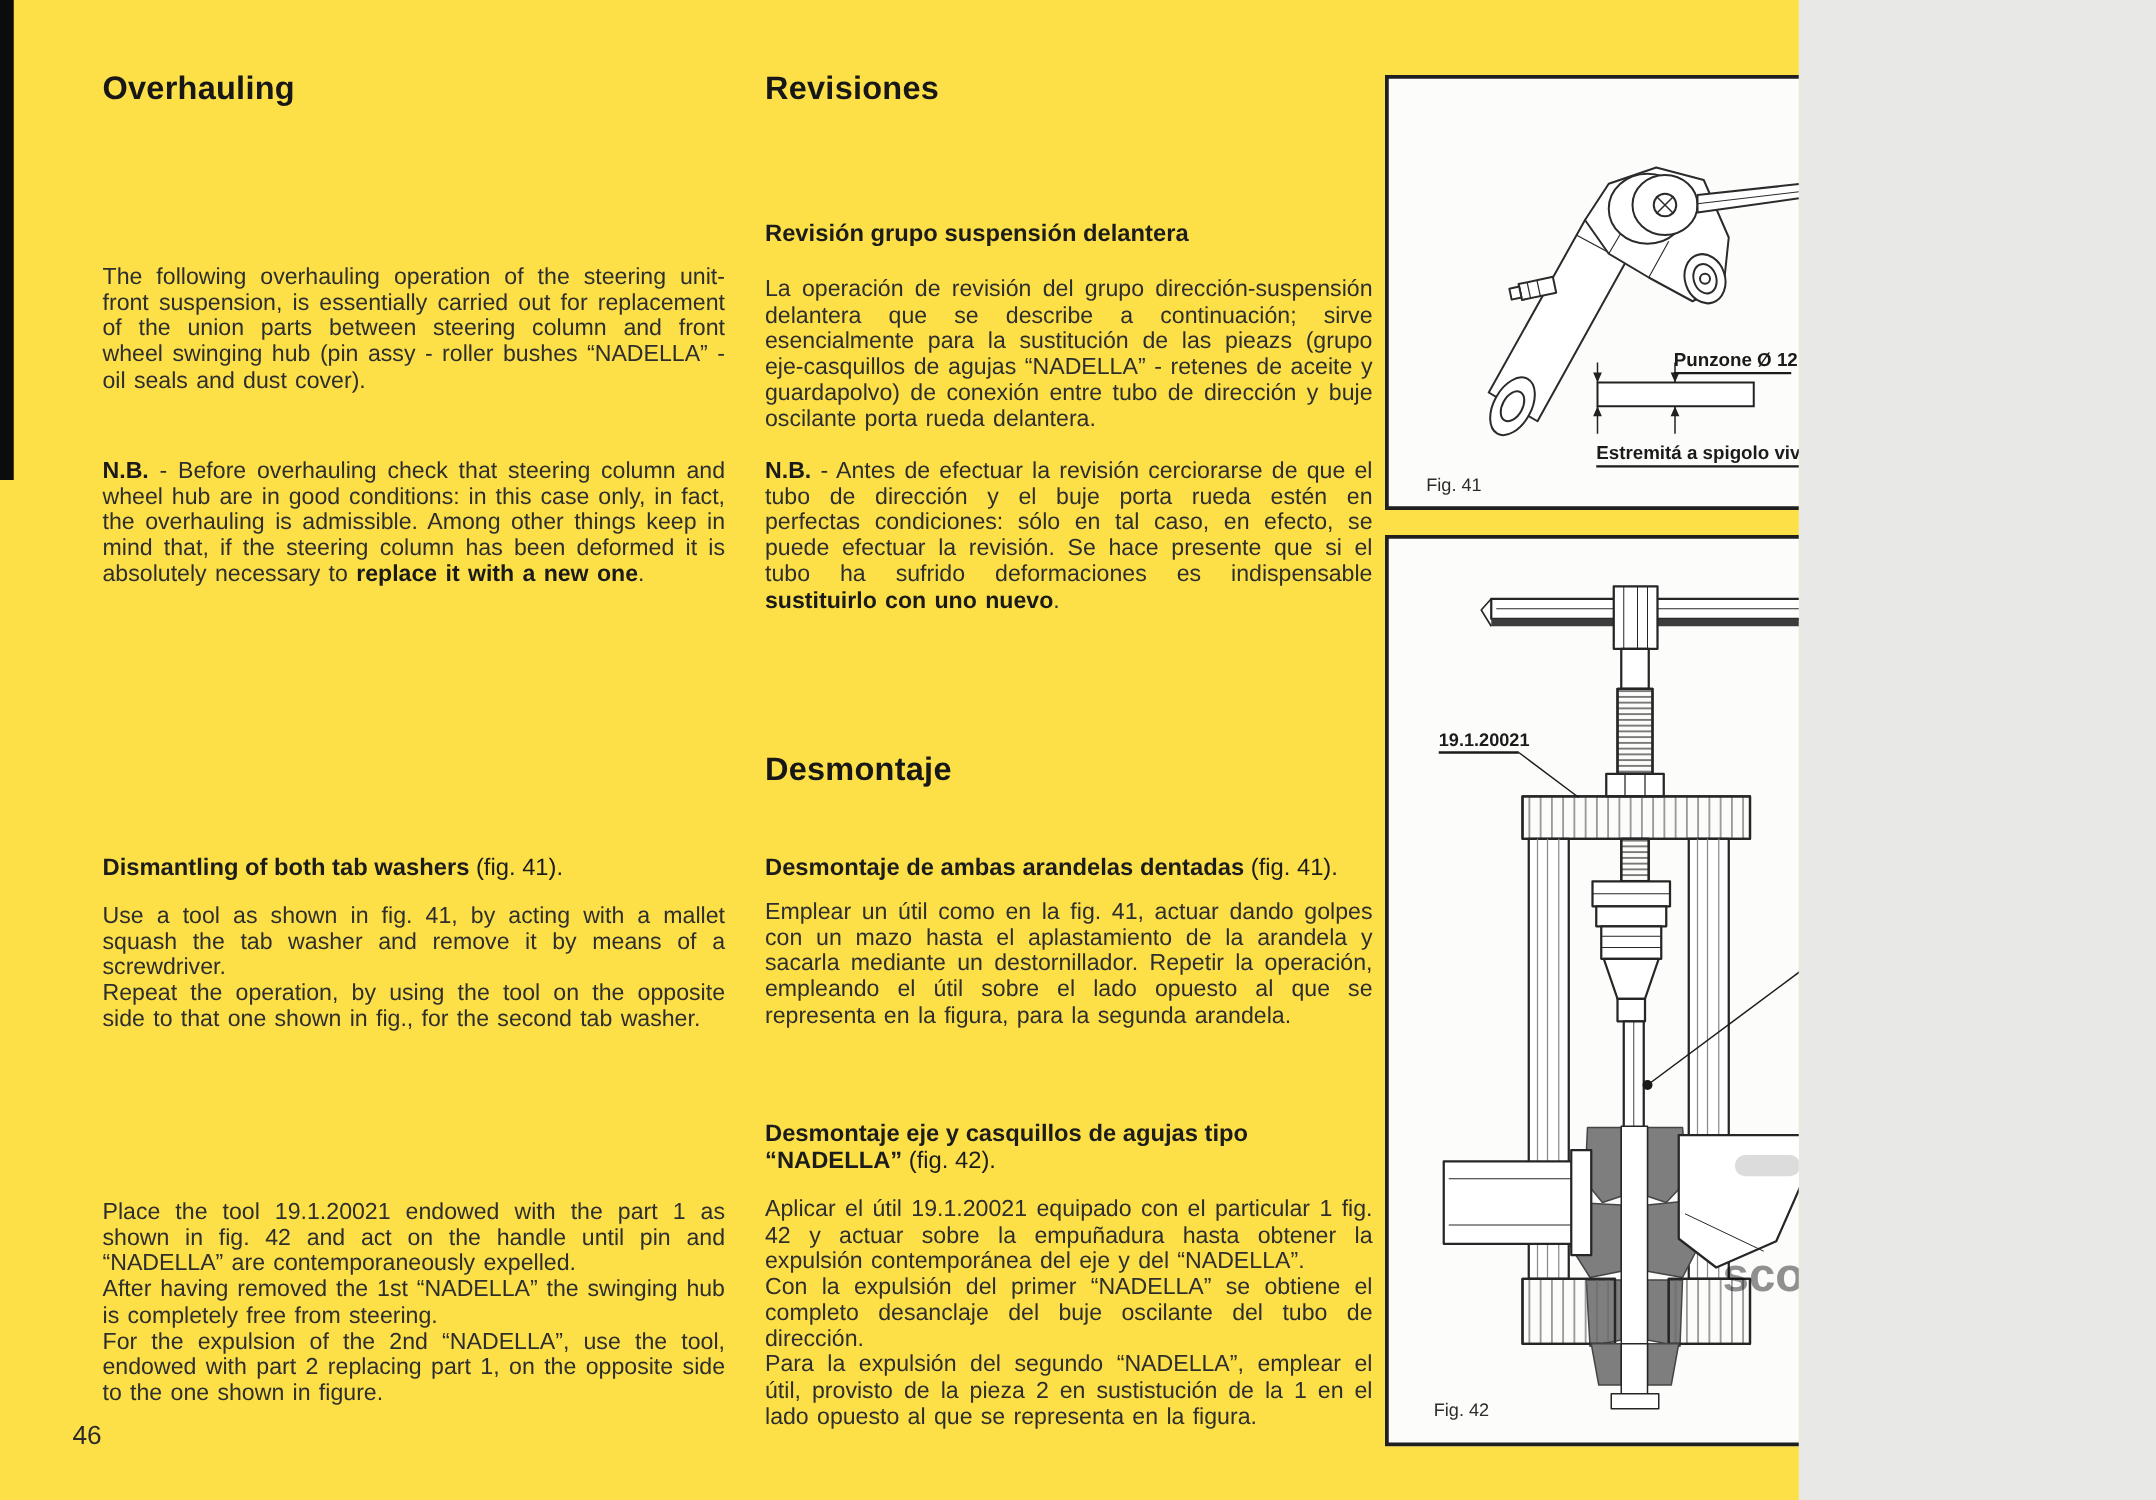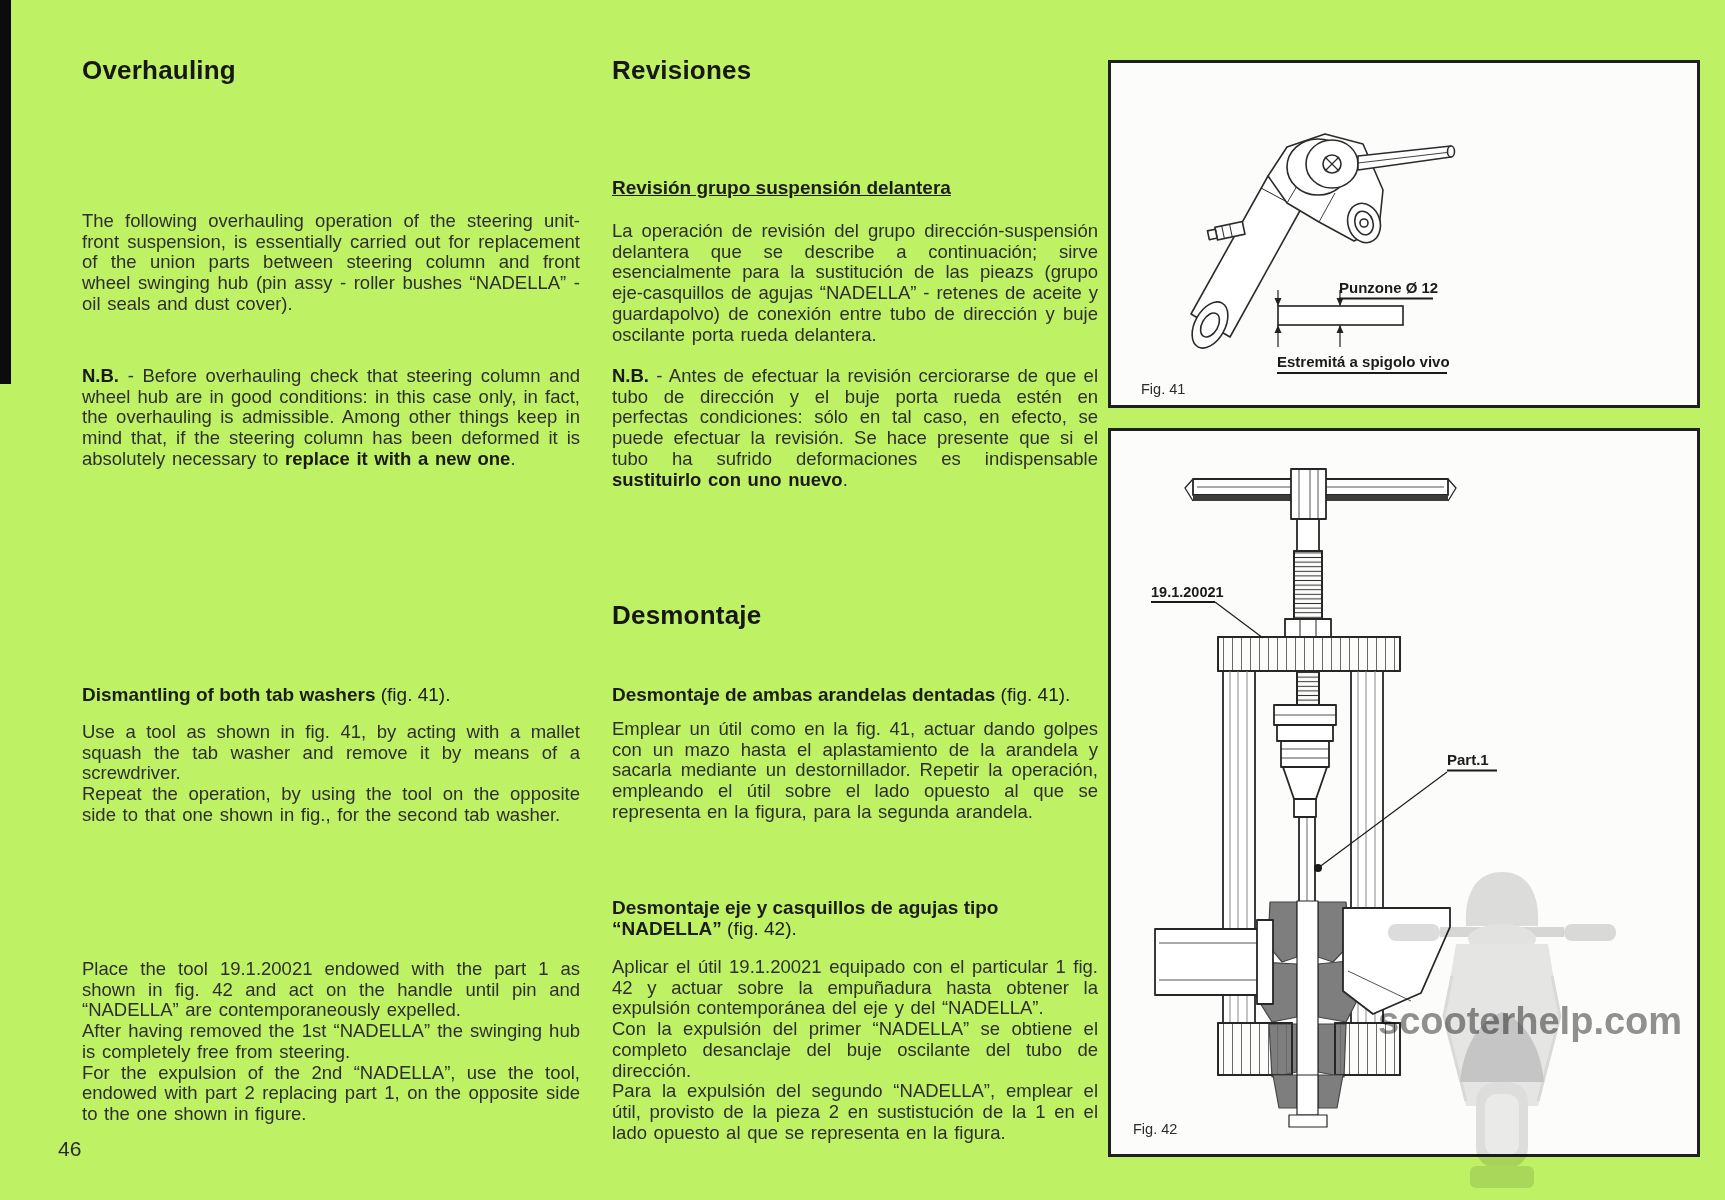--- a/index.html
+++ b/index.html
@@ -1,39 +1,39 @@
 <!DOCTYPE html>
 <html><head>
 <meta charset="utf-8">
 <style>
   html,body{margin:0;padding:0;background:#e8e8e6;}
   .page{
-    position:relative; width:1725px; height:1200px;
-    background:#bef264; overflow:hidden;
+    position:relative; width:1439px; height:1200px;
+    background:#fde047; overflow:hidden;
     font-family:"Liberation Sans", sans-serif; color:#262626;
   }
   .left-bar{position:absolute; left:0; top:0; width:11px; height:384px; background:#0c0c0c;}
 
   
   .col{position:absolute; top:0; height:1200px;}
   .col-en{left:82px; width:498px;}
   .col-es{left:612px; width:486px;}
   .col > *{position:absolute; left:0; width:100%; margin:0;}
 
   .h1{font-size:26px; font-weight:700; line-height:1; color:#171717; letter-spacing:.2px;}
   .h2{font-size:19px; font-weight:700; line-height:21px; color:#1c1c1c;}
   .h2 span{font-weight:400;}
   .para{
     font-size:18.5px; line-height:20.7px; text-align:justify;
     white-space:pre-wrap; color:#2e2e2e; word-spacing:1.5px;
   }
   .para b{color:#1a1a1a;}
 
   .en-title1,.es-title1{top:57px;}
-  .en-sub1{top:172px;} .es-sub1{top:177px;text-decoration:underline;}
+  .en-sub1{top:172px;} .es-sub1{top:177px;}
   .en-para1{top:211px;} .es-para1{top:221px;}
   .en-nb,.es-nb{top:366px;}
   .en-title2,.es-title2{top:602px;}
   .en-sub2,.es-sub2{top:684px;}
   .en-para2{top:722px;} .es-para2{top:719px;}
   .en-sub3,.es-sub3{top:897px;}
   .en-para3{top:959px;} .es-para3{top:957px;}
 
   .pageno{position:absolute; left:58px; top:1137px; font-size:21px; color:#2b2b2b;}
 
@@ -41,21 +41,21 @@
   .figbox{position:absolute; left:1108px; width:592px; border:3px solid #1f1f1f; background:#fcfcfb; box-sizing:border-box;}
   .fig41{top:60px; height:348px;}
   .fig42{top:428px; height:729px;}
   .figbox svg{position:absolute; left:0; top:0;}
   .legend{
     position:absolute; left:26px; top:13px; width:392px;
     font-size:14px; line-height:21.5px; white-space:pre-wrap; color:#2a2a2a;
   }
   .caption{position:absolute; font-size:14.5px; color:#2c2c2c;}
   .cap41{left:30px; top:318px;}
-  .cap42{left:22px; top:690px;}
+  .cap42{left:36px; top:690px;}
 
   svg .svglbl{font-family:"Liberation Sans", sans-serif; font-weight:700; font-size:15px; fill:#1b1b1b;}
   svg .svglbl-small{font-family:"Liberation Sans", sans-serif; font-weight:700; font-size:14.5px; fill:#1b1b1b;}
 
   
   .wm-scooter{position:absolute; left:1382px; top:866px; width:240px; height:334px; mix-blend-mode:multiply; opacity:.6;}
   .wm-text{
     position:absolute; left:1378px; top:1000px;
     font-size:38px; font-weight:700; color:#7f7f7f; letter-spacing:0;
     mix-blend-mode:multiply; opacity:.85;

